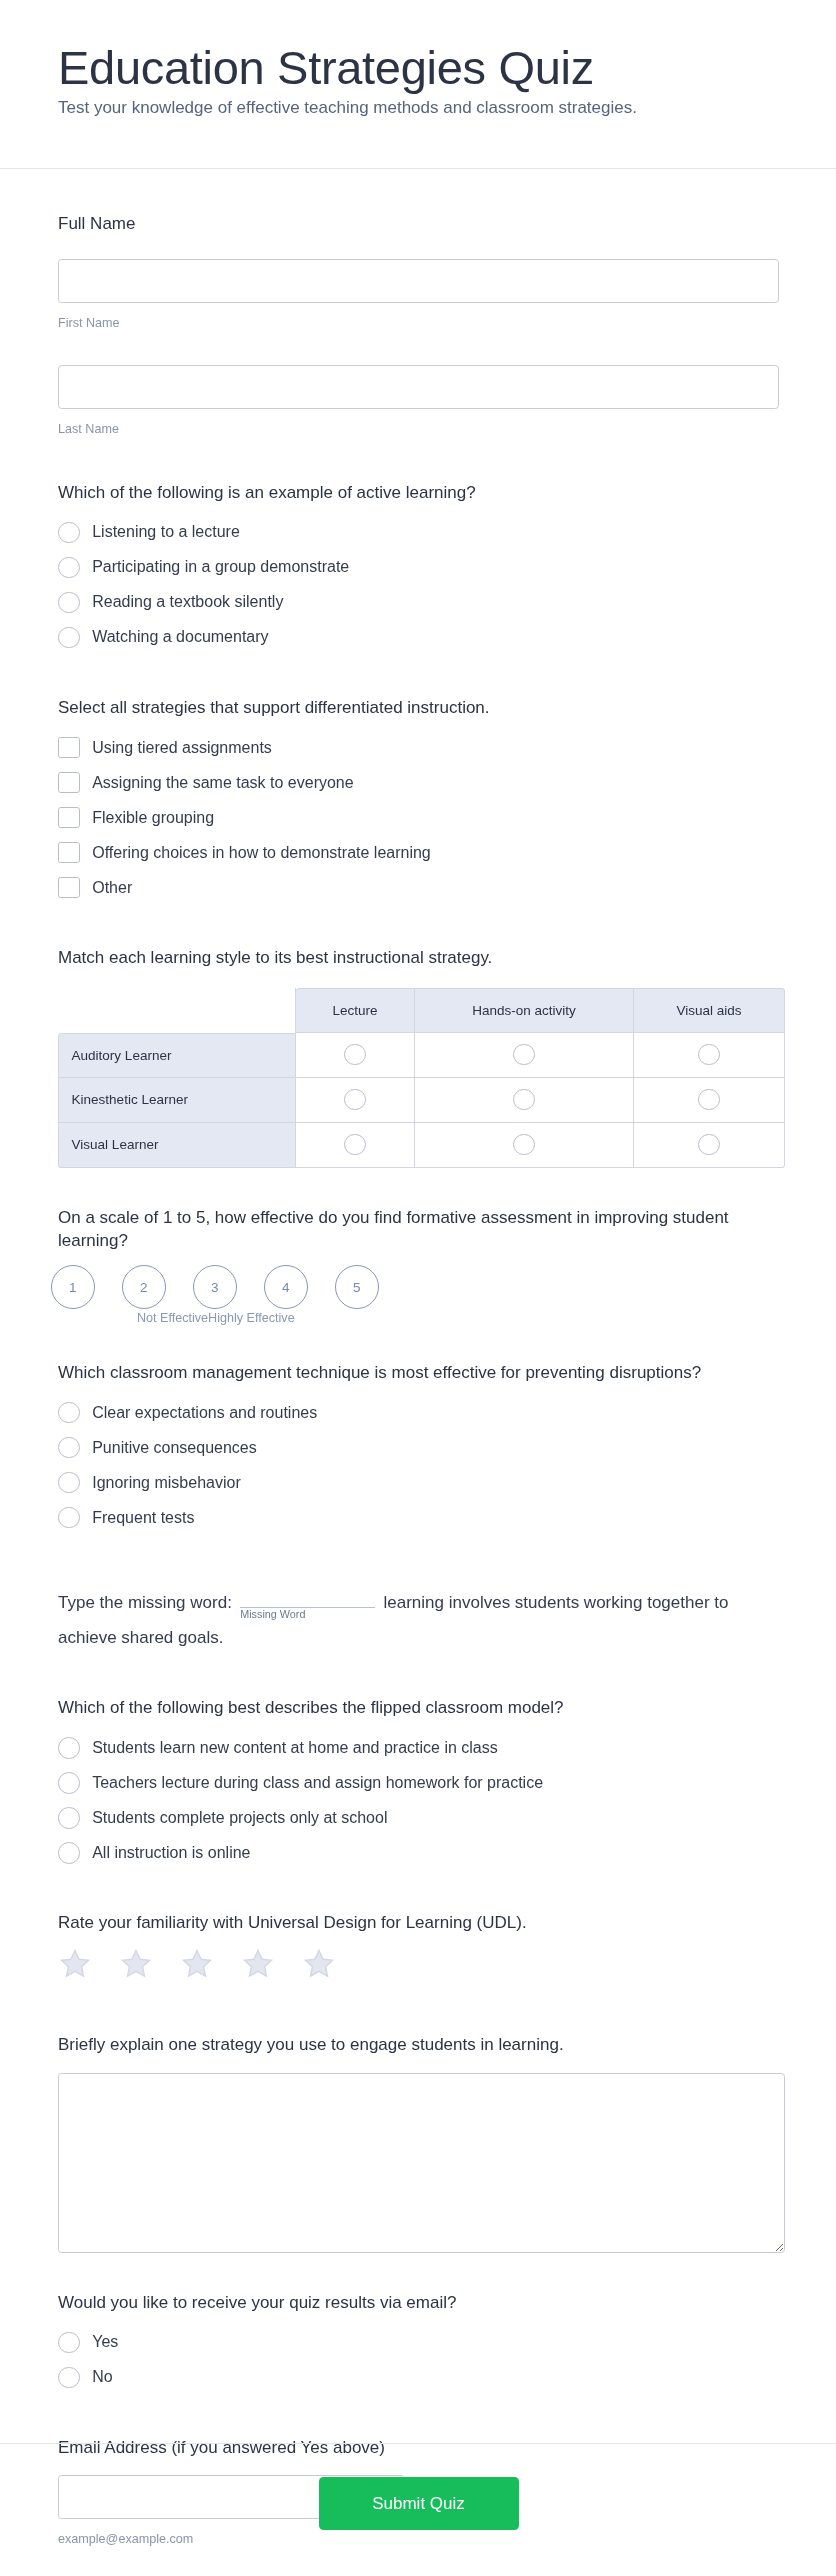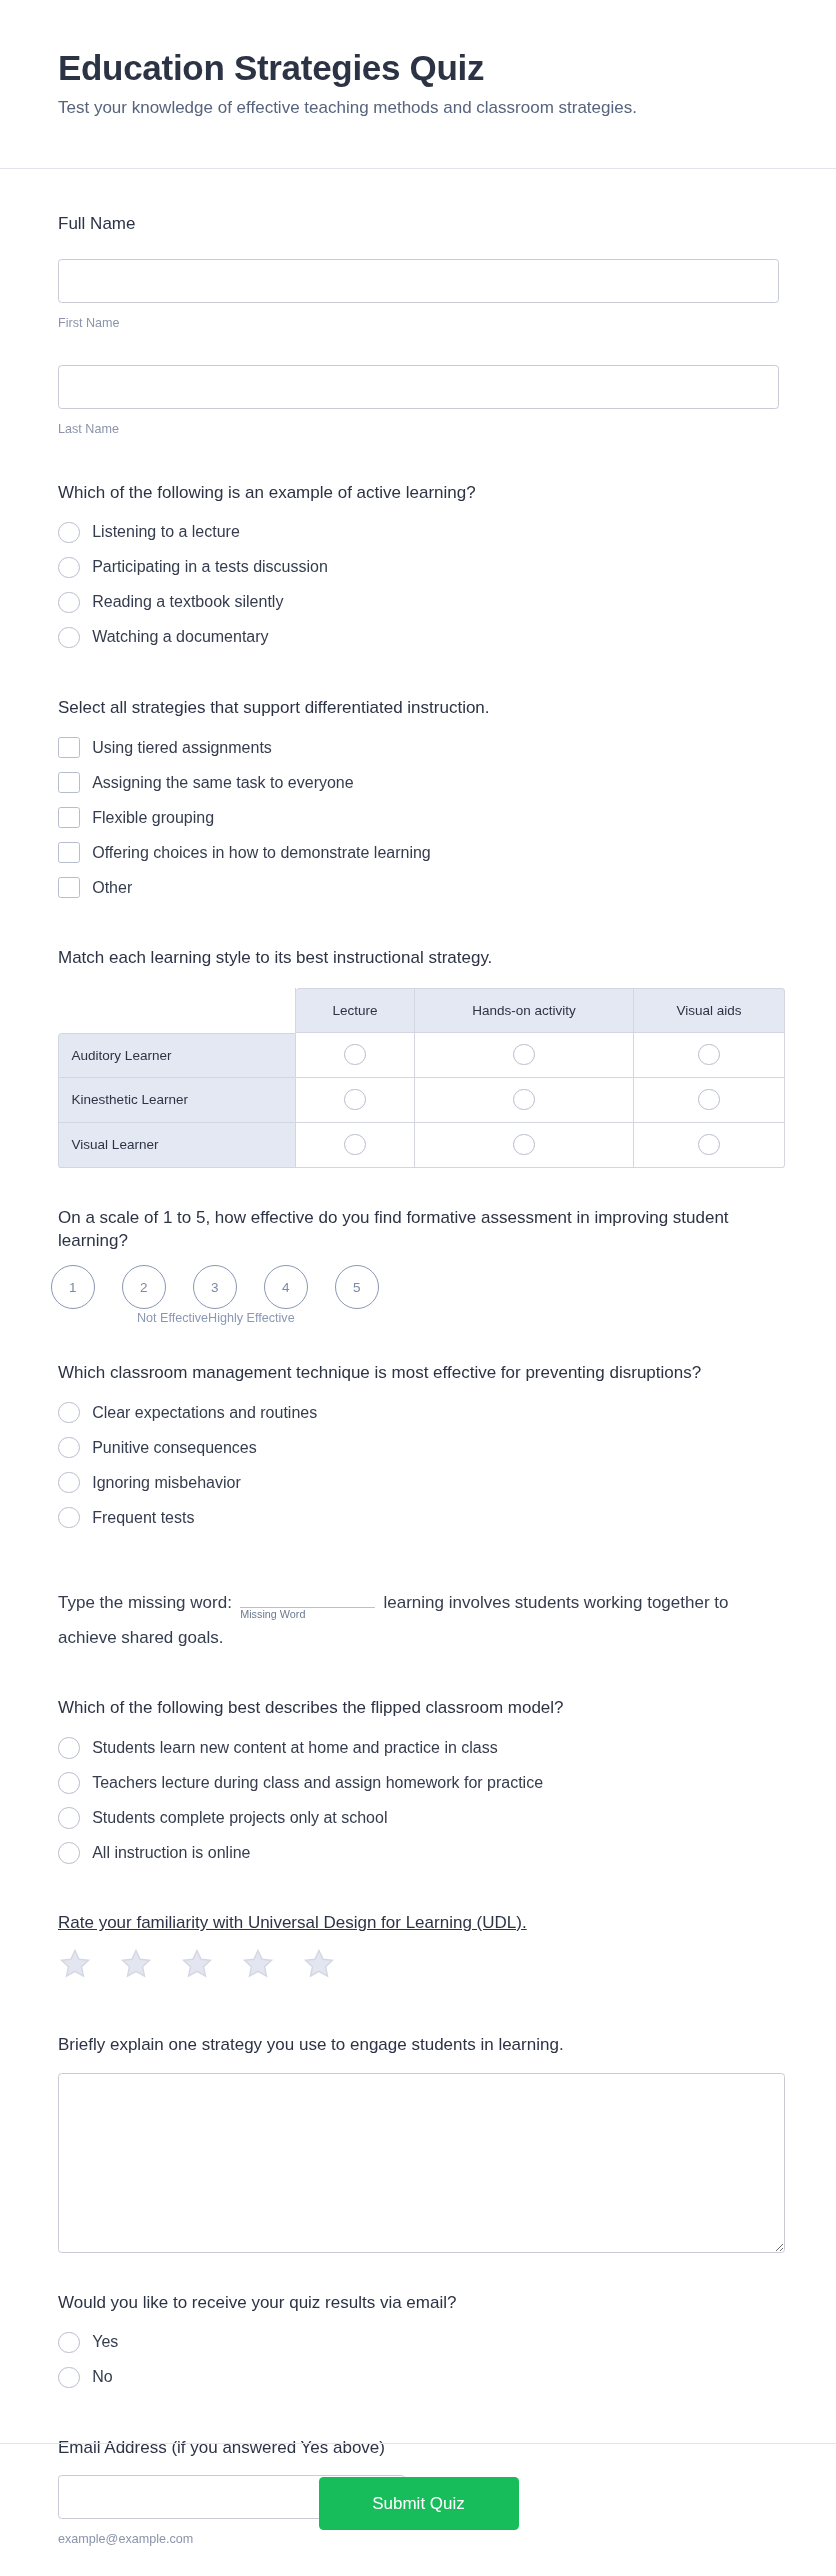--- a/index.html
+++ b/index.html
@@ -1,21 +1,21 @@
 <!DOCTYPE html>
 <html style="font-size:14.4px"><head>
 <meta charset="utf-8">
 <style>
   * { box-sizing: border-box; margin: 0; padding: 0; }
   html, body { width: 837px; background: #ffffff; }
   body { font-family: "Liberation Sans", "DejaVu Sans", sans-serif; color: #2c3345; }
   .page { width: 837px; min-height: 2576px; position: relative; background: #fff; }
 
   .header { padding: 47px 58px 0 58px; height: 169px; border-bottom: 1.8px solid #e3e5ed; }
-  .header h1 { font-size: 35px; font-weight: 700; color: #2c3345; letter-spacing: -0.3px; line-height: 41px; }
+  .header h1 { font-size: 47px; font-weight: 400; color: #2c3345; letter-spacing: -0.3px; line-height: 41px; }
   .header p { font-size: 17px; color: #57647e; margin-top: 9px; line-height: 21.6px; }
 
   .form { padding: 0 58px; }
   .q-label { font-size: 17px; color: #2c3345; line-height: 23.4px; }
 
   .fullname { padding-top: 43px; }
   .name-row { display: flex; gap: 34px; margin-top: 24px; flex-direction: column; }
   .name-col { flex: 1; }
   .text-input { width: 100%; height: 44px; border: 0.9px solid #c8cbd6; border-radius: 3.6px; background: #fff; }
   .sublabel { font-size: 12.6px; color: #8a94ab; margin-top: 11.7px; line-height: 16px; }
@@ -84,21 +84,21 @@
 
     <div style="margin-top:44px;">
       <div class="q-label">Which of the following is an example of active learning?</div>
       <div class="radio-list">
         <label class="opt">
             <span class="radio"></span>
             <span>Listening to a lecture</span>
           </label>
         <label class="opt">
             <span class="radio"></span>
-            <span>Participating in a tests discussion</span>
+            <span>Participating in a group demonstrate</span>
           </label>
         <label class="opt">
             <span class="radio"></span>
             <span>Reading a textbook silently</span>
           </label>
         <label class="opt">
             <span class="radio"></span>
             <span>Watching a documentary</span>
           </label>
       </div>
@@ -222,21 +222,21 @@
             <span class="radio"></span>
             <span>Students complete projects only at school</span>
           </label>
         <label class="opt">
             <span class="radio"></span>
             <span>All instruction is online</span>
           </label>
       </div>
     </div>
 
-    <div style="margin-top:41px;text-decoration:underline;">
+    <div style="margin-top:41px;">
       <div class="q-label">Rate your familiarity with Universal Design for Learning (UDL).</div>
       <div class="stars">
         <svg class="star" viewBox="0 0 24 24">
             <path d="M12 2.5l2.9 6.2 6.6.7-4.9 4.5 1.4 6.6L12 17.2l-6 3.3 1.4-6.6-4.9-4.5 6.6-.7z" fill="#e3e6f0" stroke="#d3d7e3" stroke-width="1"></path>
           </svg>
         <svg class="star" viewBox="0 0 24 24">
             <path d="M12 2.5l2.9 6.2 6.6.7-4.9 4.5 1.4 6.6L12 17.2l-6 3.3 1.4-6.6-4.9-4.5 6.6-.7z" fill="#e3e6f0" stroke="#d3d7e3" stroke-width="1"></path>
           </svg>
         <svg class="star" viewBox="0 0 24 24">
             <path d="M12 2.5l2.9 6.2 6.6.7-4.9 4.5 1.4 6.6L12 17.2l-6 3.3 1.4-6.6-4.9-4.5 6.6-.7z" fill="#e3e6f0" stroke="#d3d7e3" stroke-width="1"></path>

